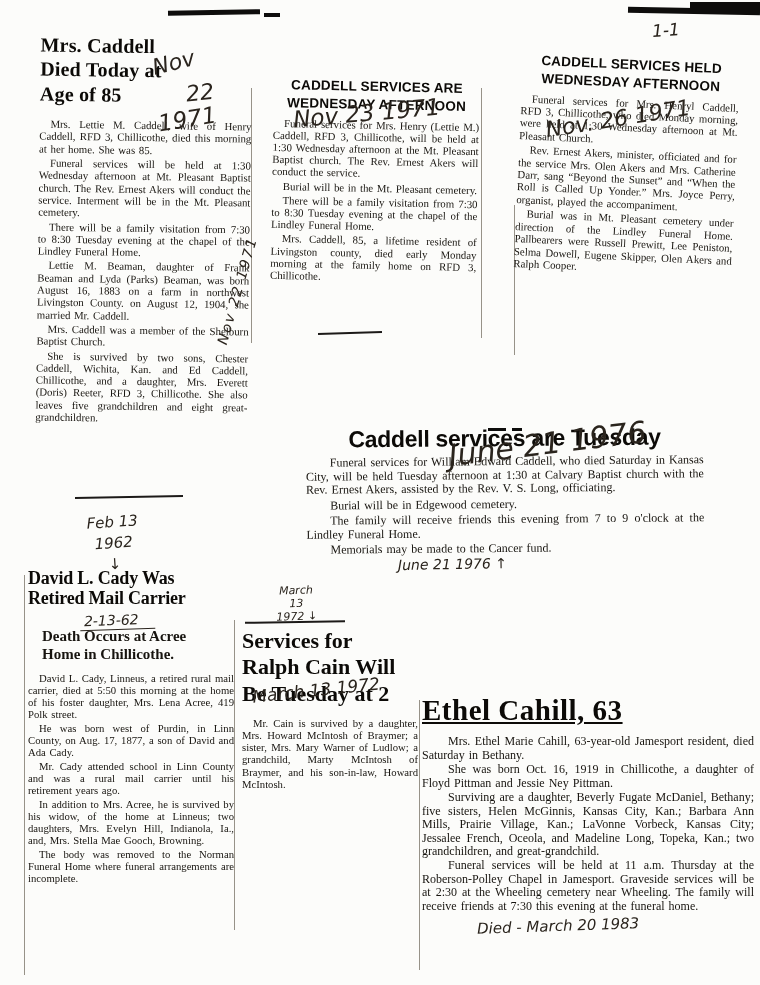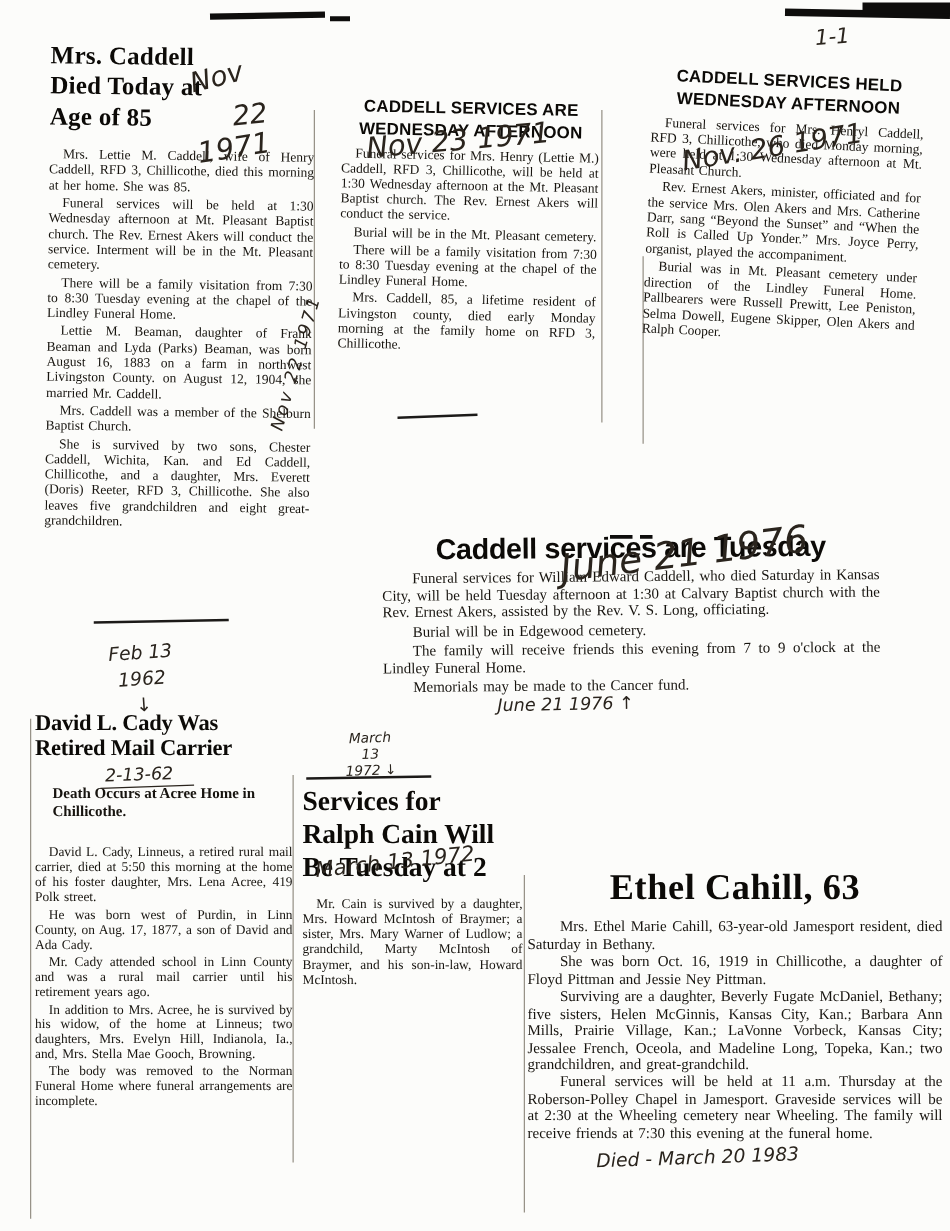--- a/index.html
+++ b/index.html
@@ -22,29 +22,29 @@
   #clip3 { left:518px; top:56px; width:218px; font-size:10.8px; line-height:1.15; transform:rotate(2.6deg); }
 
   
   #clip4 { left:306px; top:425px; width:398px; font-size:12px; line-height:1.13; transform:rotate(-0.5deg); }
   #clip4 h1 { font-family:"Liberation Sans", sans-serif; font-weight:700; font-size:23px; text-align:center; margin:0 0 4px 0; letter-spacing:-0.3px; }
   #clip4 p { text-indent:24px; }
 
   
   #clip5 { left:28px; top:568px; width:206px; font-size:10.7px; line-height:1.12; }
   #clip5 h1 { font-family:Liberation Serif, serif; font-weight:700; font-size:18px; line-height:1.13; width:178px; margin:0 0 18px 0; letter-spacing:-0.2px; }
-  #clip5 .subhead { font-weight:700; font-size:12px; line-height:1.25; width:172px; margin:0 0 19px 14px; text-indent:0; text-align:left; }
+  #clip5 .subhead { font-weight:700; font-size:15px; line-height:1.25; width:172px; margin:0 0 8px 14px; text-indent:0; text-align:left; }
 
   
   #clip6 { left:242px; top:628px; width:176px; font-size:10.7px; line-height:1.13; }
   #clip6 h1 { font-weight:700; font-size:22px; line-height:1.2; width:156px; margin:0 0 10px 0; }
 
   
   #clip7 { left:422px; top:694px; width:332px; font-size:12px; line-height:1.12; }
-  #clip7 h1 { font-weight:700; font-size:29px; text-align:center; margin:0 0 9px 0; letter-spacing:0.5px; }
+  #clip7 h1 { font-weight:700; font-size:29px; text-align:left; margin:0 0 9px 0; letter-spacing:0.5px;text-decoration:underline; }
   #clip7 p { text-indent:26px; margin-bottom:1px; }
 
   
   .hw { position:absolute; font-family:"DejaVu Sans", sans-serif; font-style:italic; color:#2a241d; white-space:nowrap; }
   #hw-corner   { left:652px; top:20px;  font-size:17px; transform:rotate(-4deg); }
   #hw-nov      { left:152px; top:50px;  font-size:22px; transform:rotate(-14deg); }
   #hw-22       { left:186px; top:80px;  font-size:22px; transform:rotate(-6deg); }
   #hw-1971     { left:158px; top:106px; font-size:23px; transform:rotate(-9deg); }
   #hw-vert     { left:214px; top:342px; font-size:14px; letter-spacing:2px; transform:rotate(-74deg); transform-origin:0 0; }
   #hw-nov23    { left:293px; top:100px; font-size:23px; transform:rotate(-5deg); }

